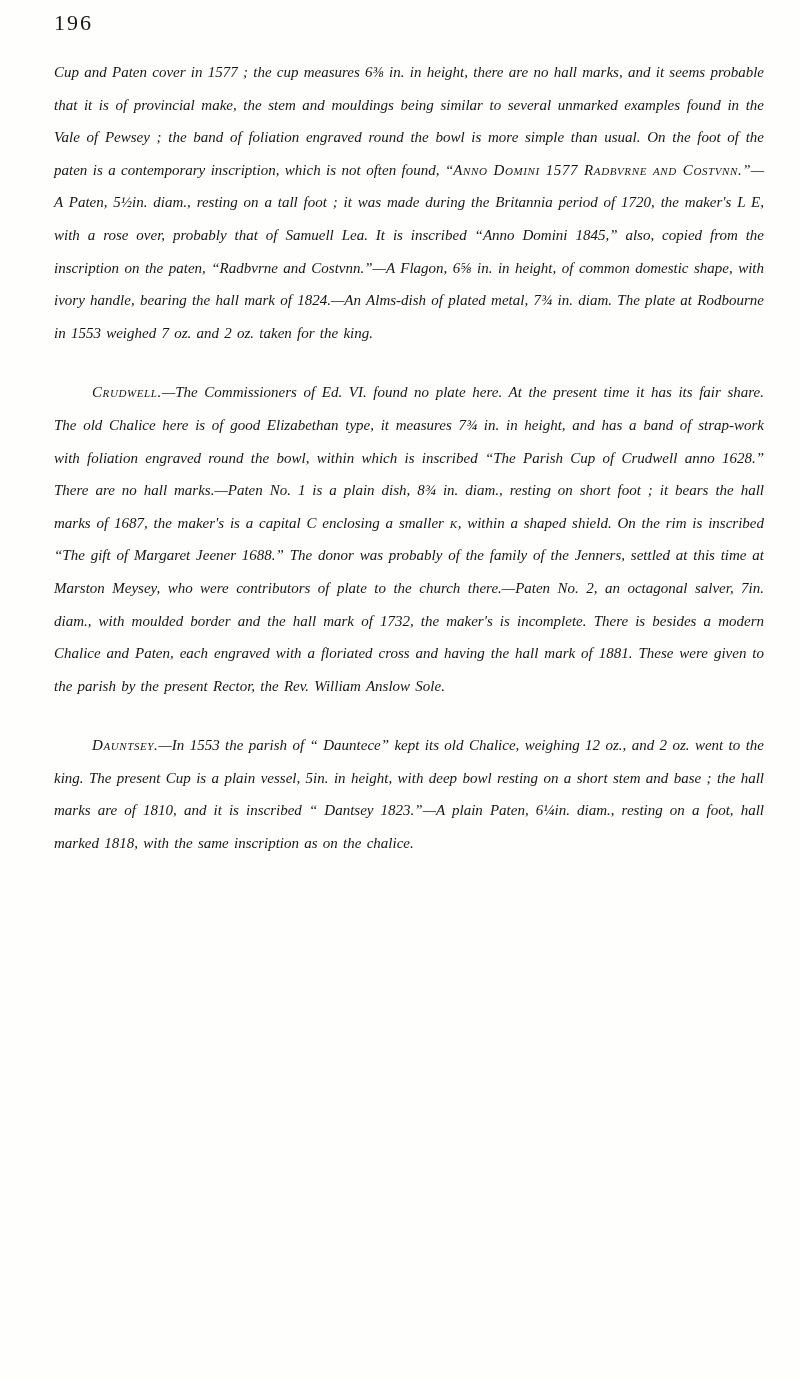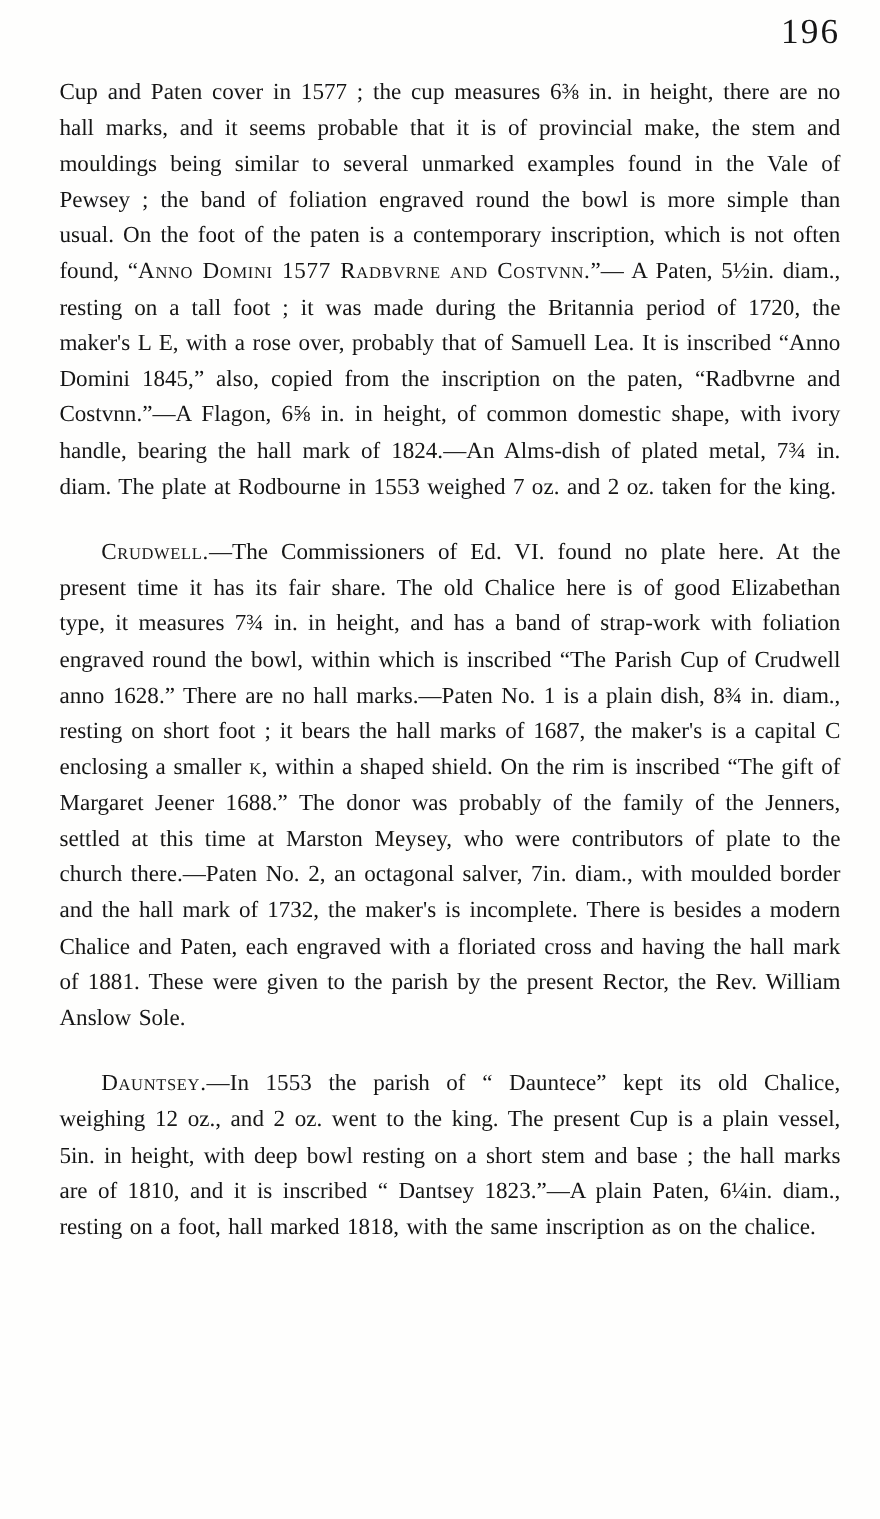--- a/index.html
+++ b/index.html
@@ -12,31 +12,32 @@
     width: 800px;
     height: 1381px;
     background: #fefefd;
     color: #161616;
     font-family: "Liberation Serif", "DejaVu Serif", serif;
     box-sizing: border-box;
     padding: 10px 36px 0 54px;
     overflow: hidden;
   }
   .pagenum {
-    text-align: right;
-    font-size: 32px;
+    text-align: left;
+    font-size: 22px;
     letter-spacing: 2px;
     margin: 0 0 20px 0;
   }
   .body-text p {
-    font-size: 21px;
+    font-size: 15px;
     line-height: 32.6px;
     text-align: justify;
     word-spacing: 1.5px;
     margin: 0;
+    font-style: italic;
   }
   .body-text p.indent { text-indent: 38px; }
   .body-text p + p { margin-top: 27px; }
   .sc {
     font-variant: small-caps;
     letter-spacing: 0.6px;
   }
 </style>
 </head>
 <body>

